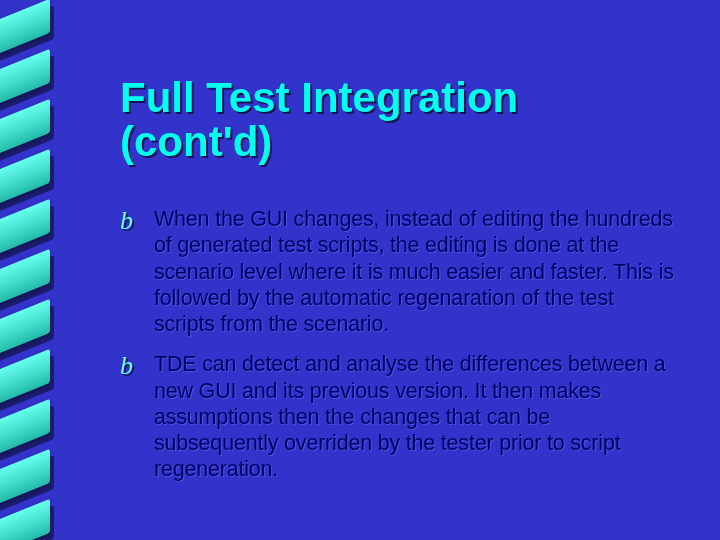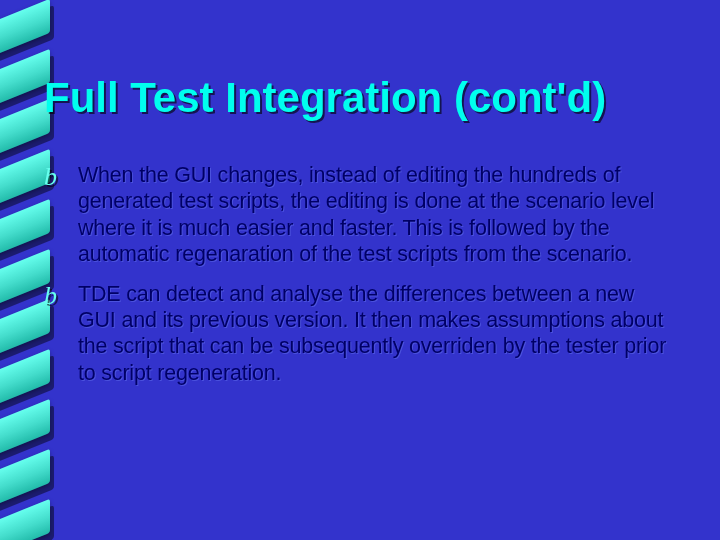--- a/index.html
+++ b/index.html
@@ -41,21 +41,21 @@
     background: rgba(0,0,0,0.45);
     border-radius: 3px;
     z-index: -1;
   }
   .slide {
     position: absolute;
     left: 0;
     top: 0;
     width: 720px;
     height: 540px;
-    padding: 76px 44px 40px 44px;
+    padding: 76px 44px 40px 120px;
   }
   .title {
     font-size: 42px;
     font-weight: 900;
     font-stretch: condensed;
     letter-spacing: 0px;
     color: #00ffee;
     text-shadow: 2px 2px 0 rgba(0,0,0,0.6);
     margin-bottom: 42px;
     line-height: 1.05;
@@ -142,16 +142,16 @@
 
 <div class="slide">
   <h1 class="title">Full Test Integration (cont'd)</h1>
   <ul class="bullets">
     <li>
       <span class="bullet-icon">b</span>
       <span class="bullet-text">When the GUI changes, instead of editing the hundreds of generated test scripts, the editing is done at the scenario level where it is much easier and faster. This is followed by the automatic regenaration of the test scripts from the scenario.</span>
     </li>
     <li>
       <span class="bullet-icon">b</span>
-      <span class="bullet-text">TDE can detect and analyse the differences between a new GUI and its previous version. It then makes assumptions about the script that can be subsequently overriden by the tester prior to script regeneration.</span>
+      <span class="bullet-text">TDE can detect and analyse the differences between a new GUI and its previous version. It then makes assumptions then the changes that can be subsequently overriden by the tester prior to script regeneration.</span>
     </li>
   </ul>
 </div>
 
 </body></html>

